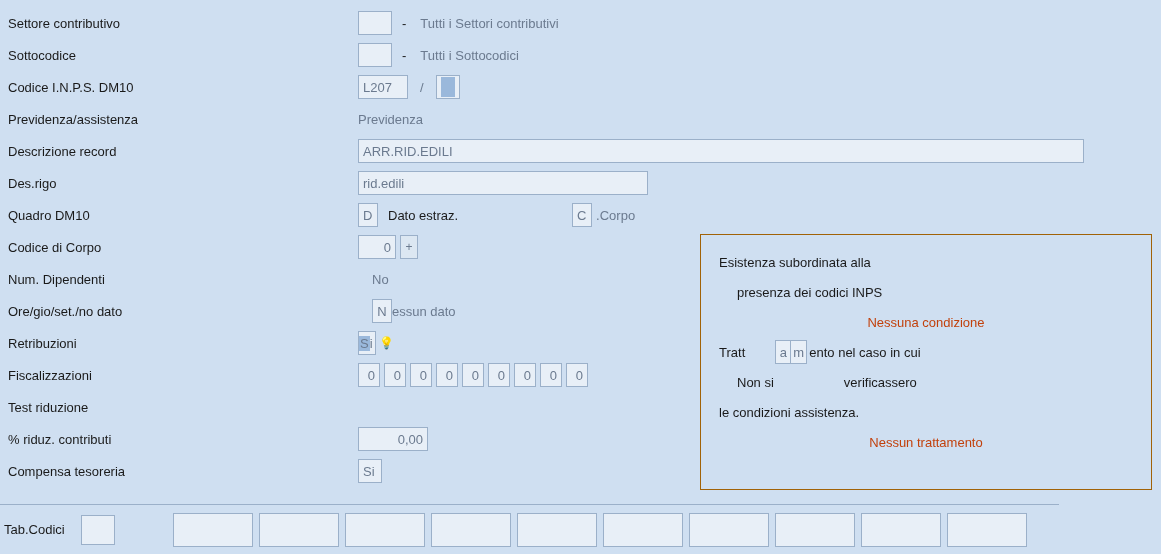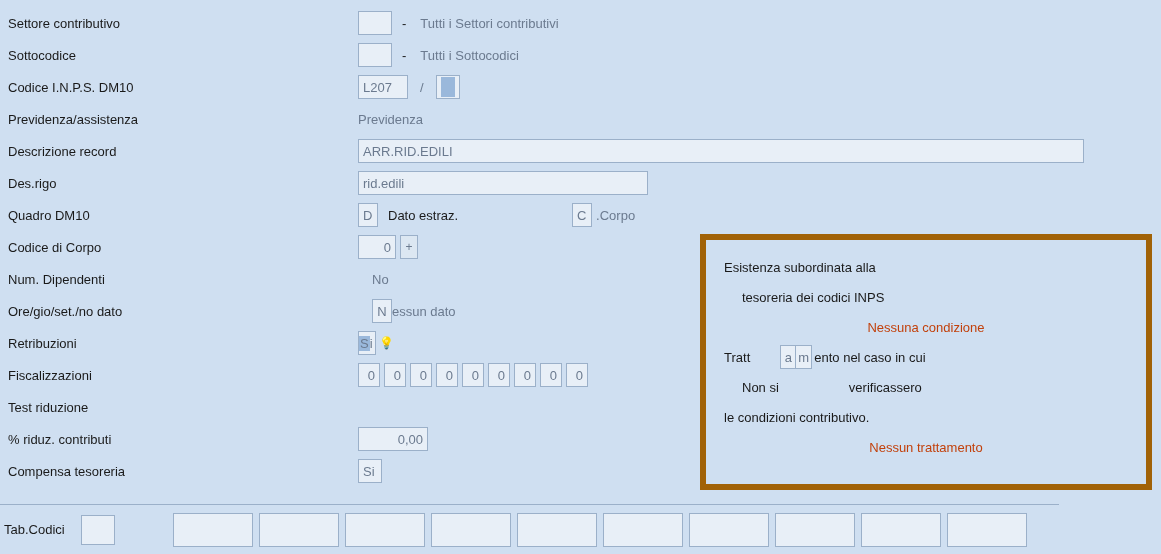--- a/index.html
+++ b/index.html
@@ -58,21 +58,21 @@
     border:1px solid #9bb0c9;background:#e8eff7;
     height:24px;padding:0 2px;color:#6b7a8f;
   }
   .s-cell .hl { background:#9ab8db; padding:0 1px; color:#6b7a8f; }
   .side-box {
     position: absolute;
     top: 234px;
     left: 700px;
     width: 452px;
     height: 256px;
-    border: 6px solid #a16207;
+    border: 1px solid #a16207;
     background: #cfdff1;
     padding: 12px 18px;
     font-size: 13px;
     color: #1a1a1a;
   }
   .side-box .line { display:flex; align-items:center; height:30px; }
   .side-box .muted { color:#c2410c; width:100%; text-align:center; }
   .side-box .cellpair { display:flex; align-items:center; }
   .side-box .minicell {
     border:1px solid #9bb0c9; background:#e8eff7;
@@ -237,41 +237,41 @@
     </div>
   </div>
 
 </div>
 
 <div class="side-box">
   <div class="line">
       <span>Esistenza subordinata alla</span>
     </div>
   <div class="line">
-      <span style="margin-left:18px">tesoreria dei codici INPS</span>
+      <span style="margin-left:18px">presenza dei codici INPS</span>
     </div>
   <div class="line">
       <span class="muted">Nessuna condizione</span>
     </div>
   <div class="line">
     <span>Tratt</span>
     <span style="width:30px"></span>
     <span class="cellpair">
       <span class="minicell">a</span>
       <span class="minicell" style="border-left:none">m</span>
     </span>
     <span style="margin-left:2px">ento nel caso in cui</span>
   </div>
   <div class="line">
     <span style="margin-left:18px">Non si</span>
     <span style="width:70px"></span>
     <span>verificassero</span>
   </div>
   <div class="line">
-      <span>le condizioni contributivo.</span>
+      <span>le condizioni assistenza.</span>
     </div>
   <div class="line">
       <span class="muted">Nessun trattamento</span>
     </div>
 </div>
 
 <div class="bottom-bar">
   <span class="blabel">Tab.Codici</span>
   <input class="inp center" style="width: 34px; height: 30px;" value="00">
   <span style="width:46px"></span>

